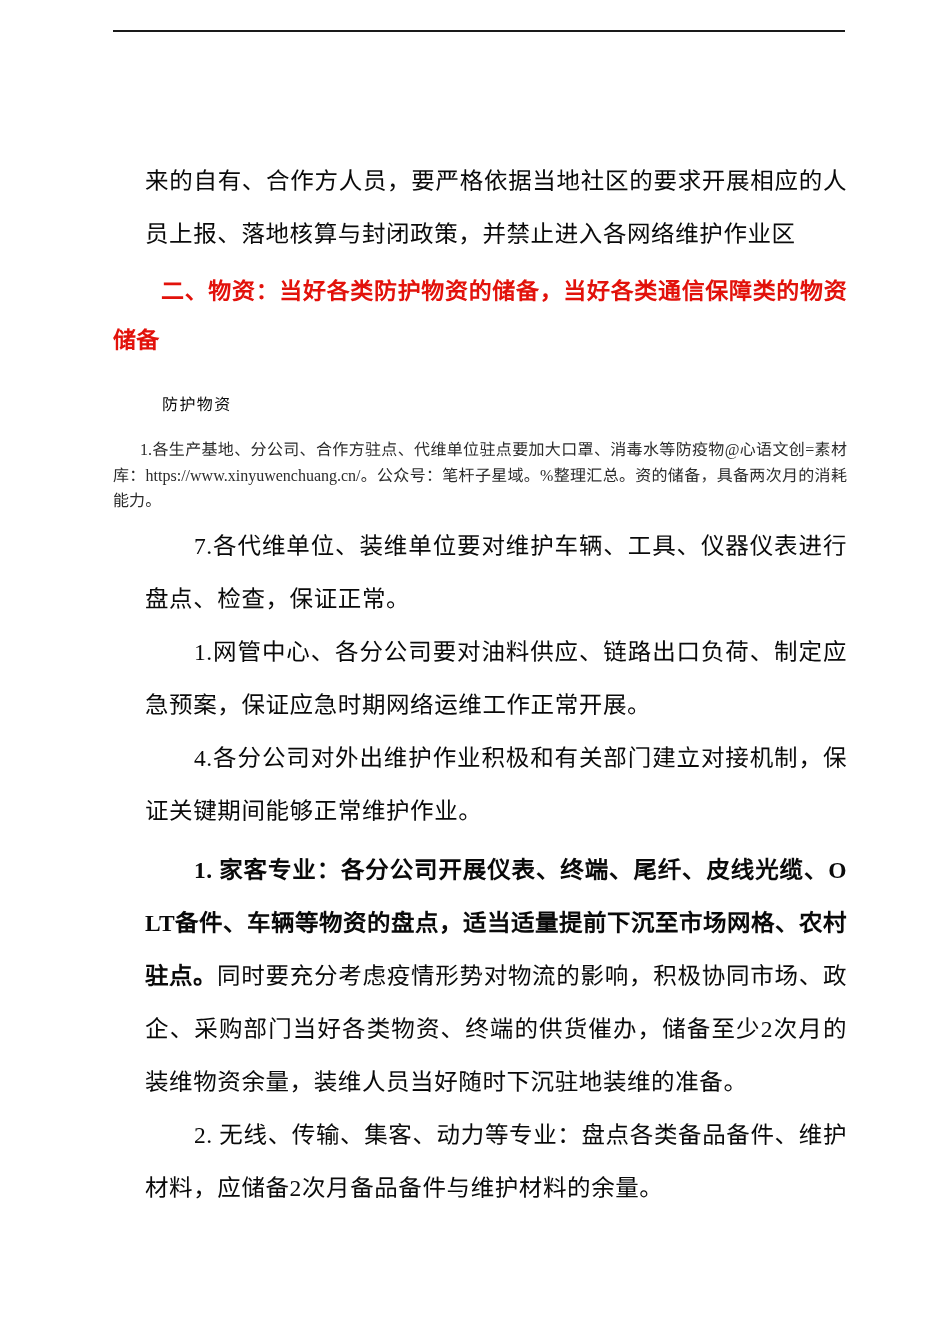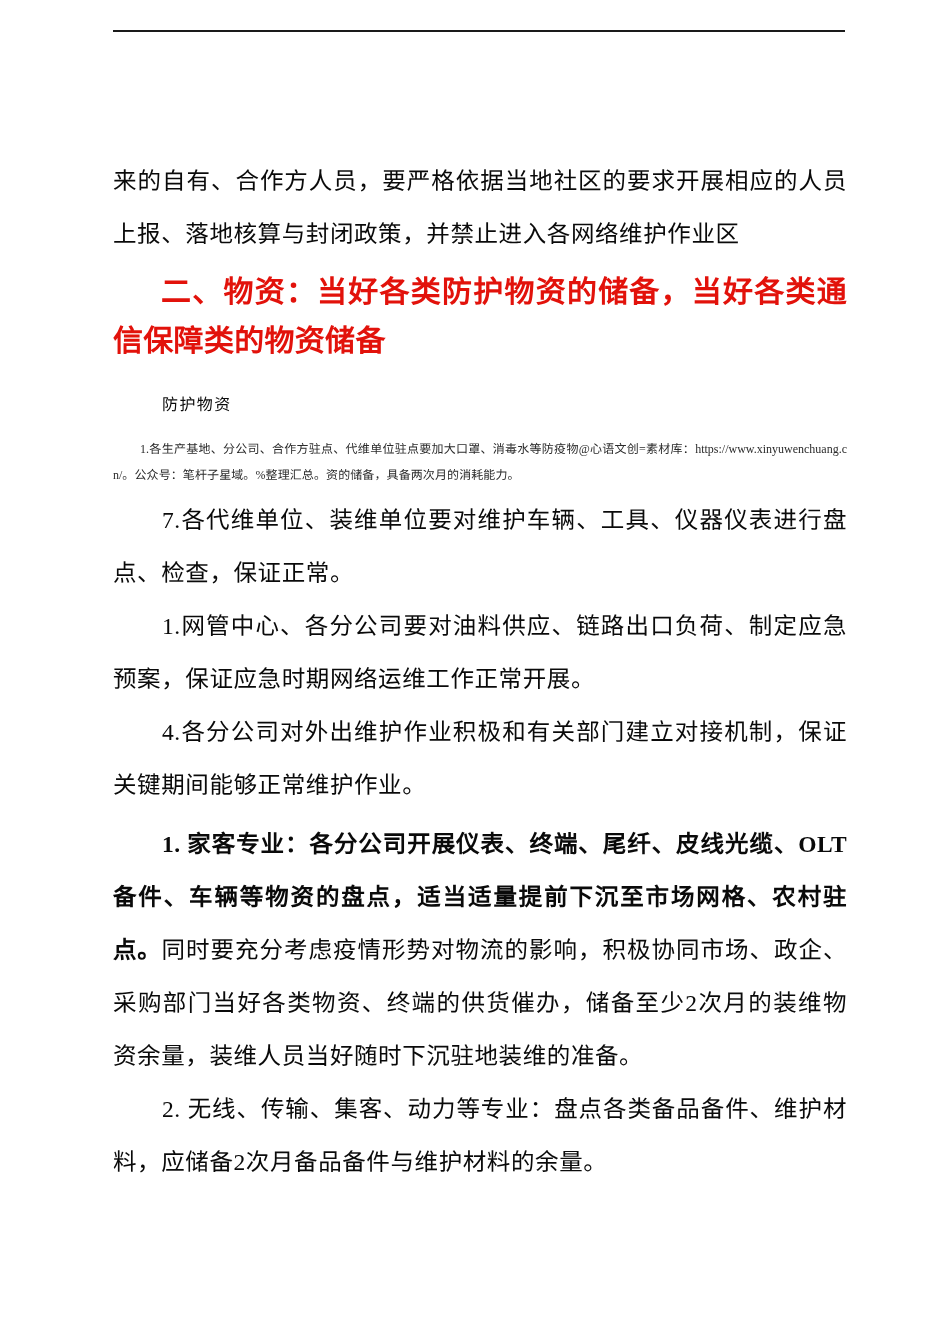--- a/index.html
+++ b/index.html
@@ -58,26 +58,27 @@
     text-justify: inter-character;
     margin: 0;
     letter-spacing: 0.6px;
     word-break: break-all;
   }
   .para.indent2 {
     text-indent: 49px;
   }
   .para.last-line-left {
     text-align-last: left;
+    margin-left: 32px;
   }
 
   
   .heading-red {
     font-family: "Liberation Sans", "DejaVu Sans", sans-serif;
-    font-size: 30px;
+    font-size: 23px;
     line-height: 49px;
     font-weight: bold;
     color: #e2120b;
     text-align: justify;
     text-align-last: left;
     text-indent: 48px;
     margin: 0;
     letter-spacing: 0.3px;
     word-break: break-all;
   }
@@ -89,21 +90,21 @@
     line-height: 52px;
     color: #0a0a0a;
     text-indent: 49px;
     margin: 0;
     letter-spacing: 1.4px;
   }
 
   
   .smallblock {
     font-family: "Liberation Serif", "DejaVu Serif", serif;
-    font-size: 12px;
+    font-size: 16px;
     line-height: 25.5px;
     color: #2b2b2b;
     text-indent: 27px;
     text-align: justify;
     text-align-last: left;
     margin: 0;
     letter-spacing: 0.1px;
     word-break: break-all;
   }
   .smallblock .url {

